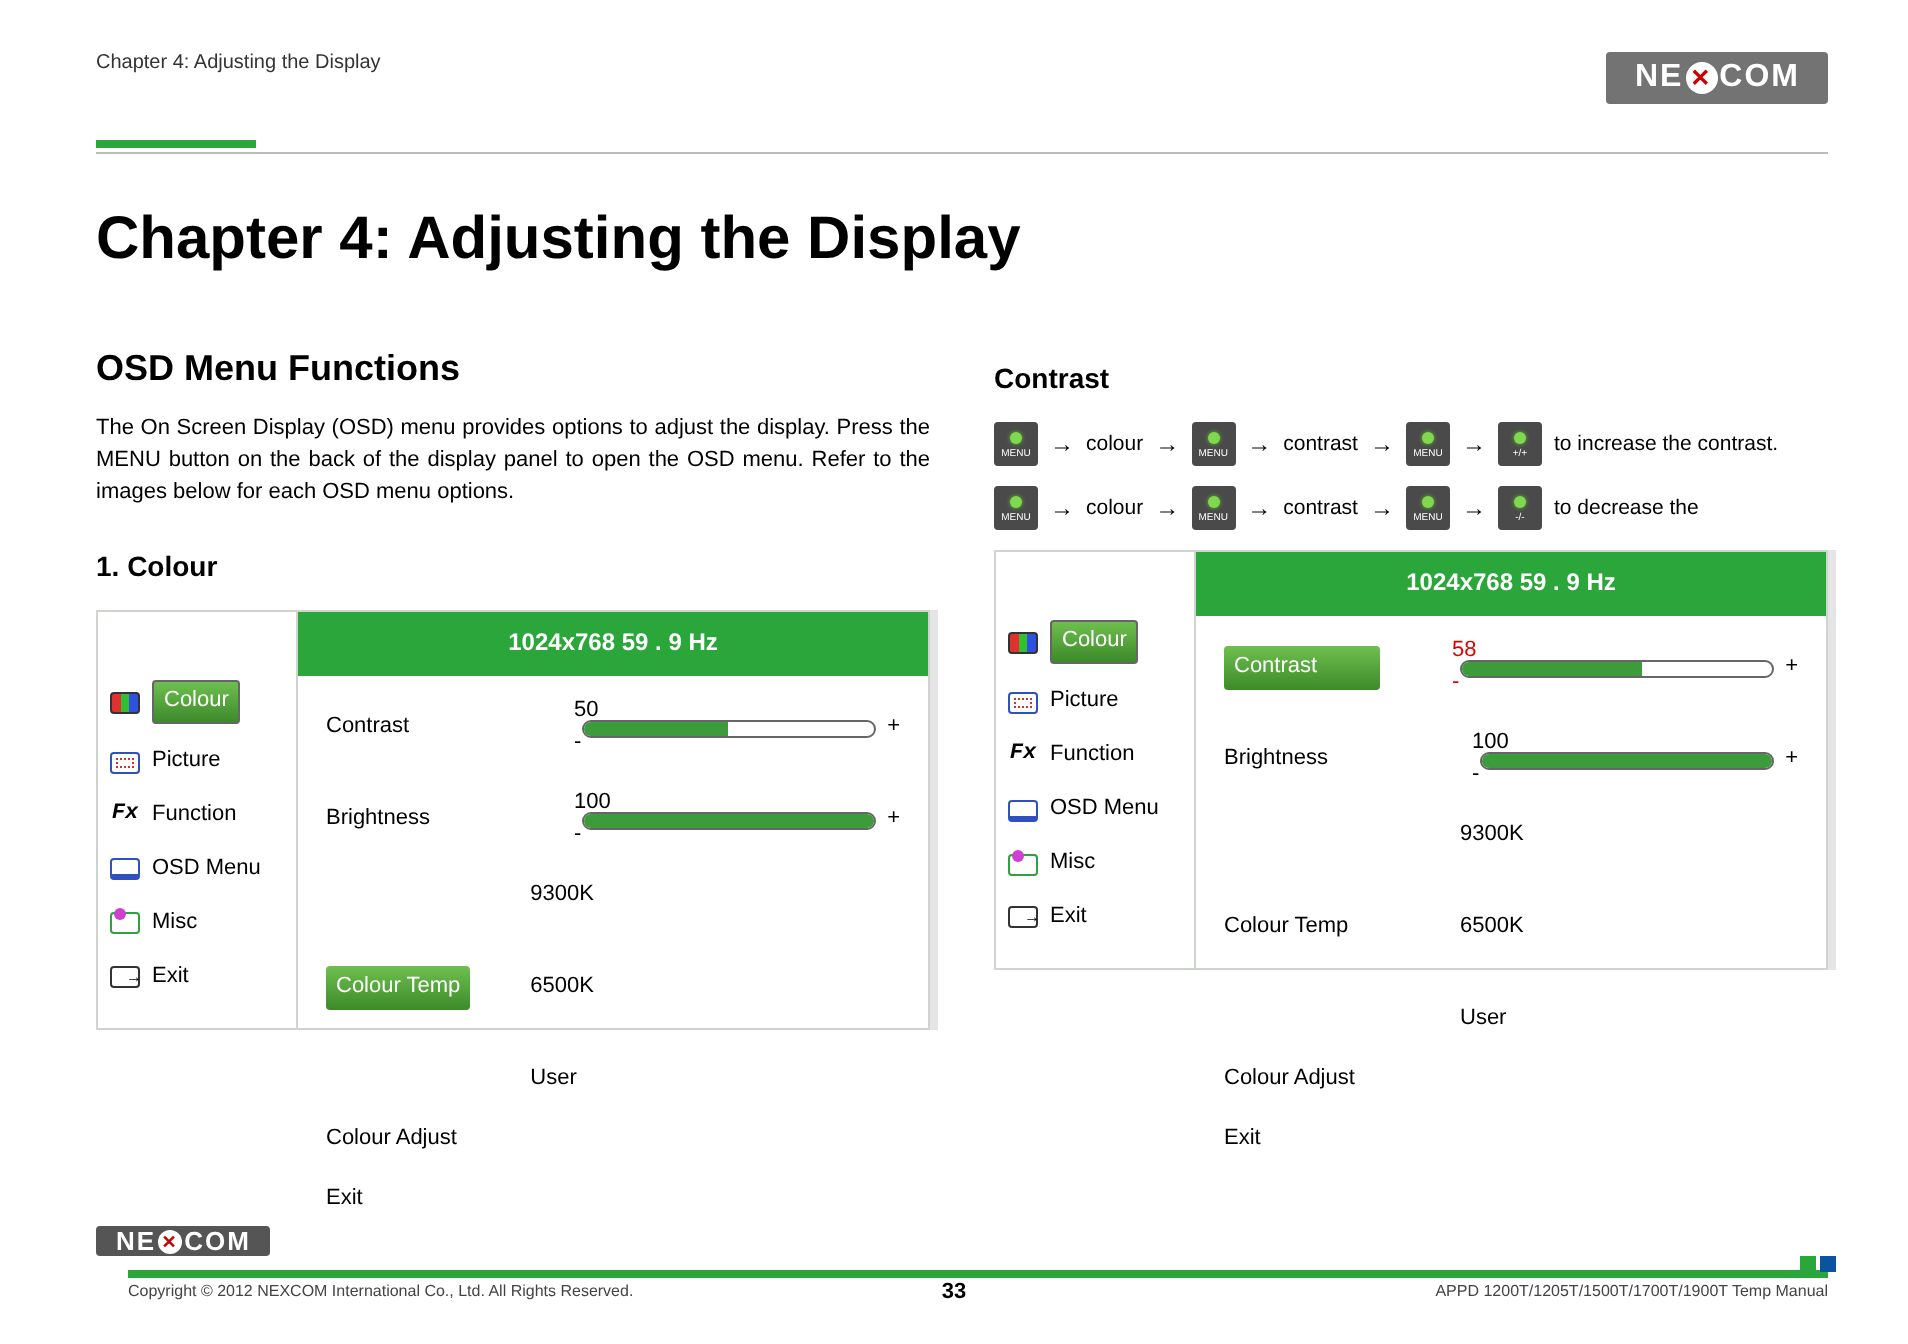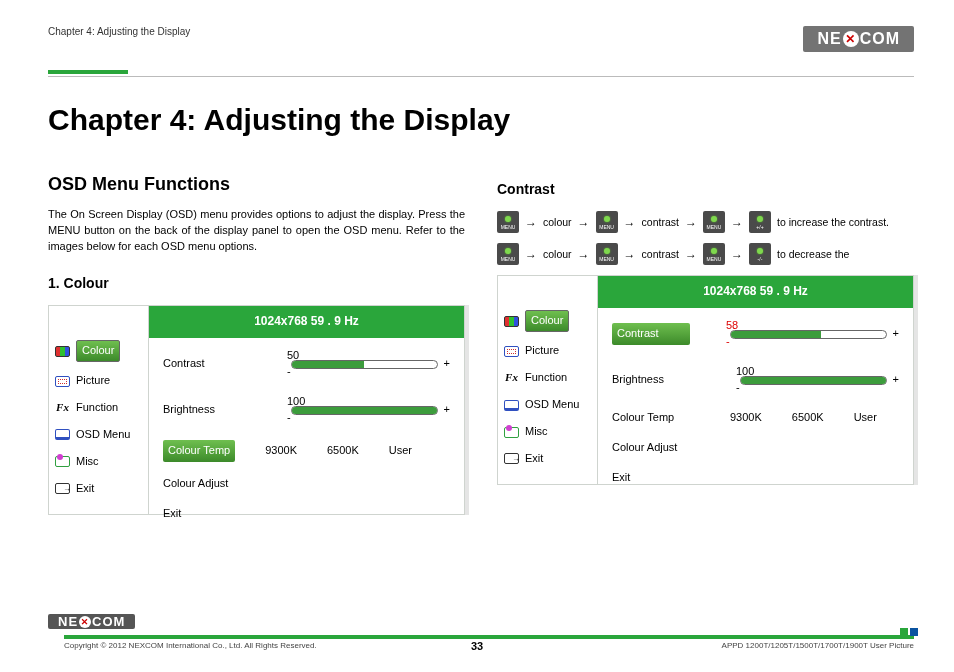--- a/index.html
+++ b/index.html
@@ -29,35 +29,35 @@
   .srow { display:flex; align-items:center; font-size:11px; margin-bottom:11px; gap:6px;}
   .sicon { width:15px; height:11px; border-radius:2px; flex-shrink:0;}
   .sel { border:1px solid #666; background:linear-gradient(180deg,#6fbf4f,#3c8a2a); color:#fff; padding:2px 5px; border-radius:2px;}
   .subsel { background:linear-gradient(180deg,#6fbf4f,#3c8a2a); color:#fff; padding:3px 5px; border-radius:2px; display:inline-block;}
   .mrow { display:flex; align-items:center; font-size:11px; margin-bottom:14px;}
   .mlbl { width:88px;}
   .mval { width:40px; text-align:right; padding-right:4px;padding-left:36px;}
   .slider { flex:1; height:9px; border:1px solid #666; border-radius:5px; background:#fff; position:relative; overflow:hidden;}
   .fill { position:absolute; top:0; bottom:0; left:0; background:#3c9c3c;}
   .plus { margin-left:6px; font-size:11px;}
-  .tempopts { display:flex; gap:30px; margin-left:30px;}
+  .tempopts { display:flex; gap:30px; margin-left:30px;flex-direction:column;}
   .red { color:#d00;}
   .footer { position:absolute; left:64px; right:40px; bottom:22px;}
   .fgreen { height:4px; background:#2aa63b; margin-bottom:2px;}
   .fline { display:flex; justify-content:space-between; font-size:8px; color:#444;}
   .flogo { position:absolute; left:48px; bottom:42px;}
   .flogo .logo { font-size:13px; padding:0 10px; background:#555;justify-content:center;}
   .flogo .logo .x{ width:12px;height:12px;font-size:9px;}
   .pagenum { position:absolute; bottom:20px; left:50%; transform:translateX(-50%); font-weight:bold; font-size:11px;}
   .corner { position:absolute; right:36px; bottom:36px; display:flex; gap:2px;}
   .corner span{width:8px;height:8px;}
   .ic-colour{background:linear-gradient(90deg,#e03030 33%,#30c030 33% 66%,#3050e0 66%);border:1px solid #333;}
   .ic-pic{background:#fff;border:1px solid #3050c0;position:relative;}
   .ic-pic::after{content:"";position:absolute;inset:2px;border:1px dotted #d03030;}
-  .ic-fx{font-family:Liberation Serif, serif;font-style:italic;font-weight:bold;font-size:11px;width:15px;text-align:center;}
+  .ic-fx{font-family:Liberation Mono, monospace;font-style:italic;font-weight:bold;font-size:11px;width:15px;text-align:center;}
   .ic-osd{background:#fff;border:1px solid #3050c0;border-bottom:3px solid #3050c0;}
   .ic-misc{background:#fff;border:1px solid #30a040;position:relative;}
   .ic-misc::after{content:"";position:absolute;width:6px;height:6px;background:#d040d0;left:1px;top:-3px;border-radius:50%;}
   .ic-exit{background:#fff;border:1px solid #333;position:relative;}
   .ic-exit::after{content:"→";position:absolute;font-size:8px;right:-2px;top:-1px;}
 </style>
 </head>
 <body>
 
 <div class="page">
@@ -262,20 +262,20 @@
       </div>
     </div>
   </div>
 </div>
 
 <div class="flogo"><span class="logo">NE<span class="x">✕</span>COM</span></div>
 <div class="footer">
   <div class="fgreen"></div>
   <div class="fline">
     <span>Copyright © 2012 NEXCOM International Co., Ltd. All Rights Reserved.</span>
-    <span>APPD 1200T/1205T/1500T/1700T/1900T User Picture</span>
+    <span>APPD 1200T/1205T/1500T/1700T/1900T Temp Manual</span>
   </div>
 </div>
 <div class="pagenum">33</div>
 <div class="corner">
     <span style="background:#2aa63b"></span>
     <span style="background:#0a53a0"></span>
   </div>
 
 </body></html>

